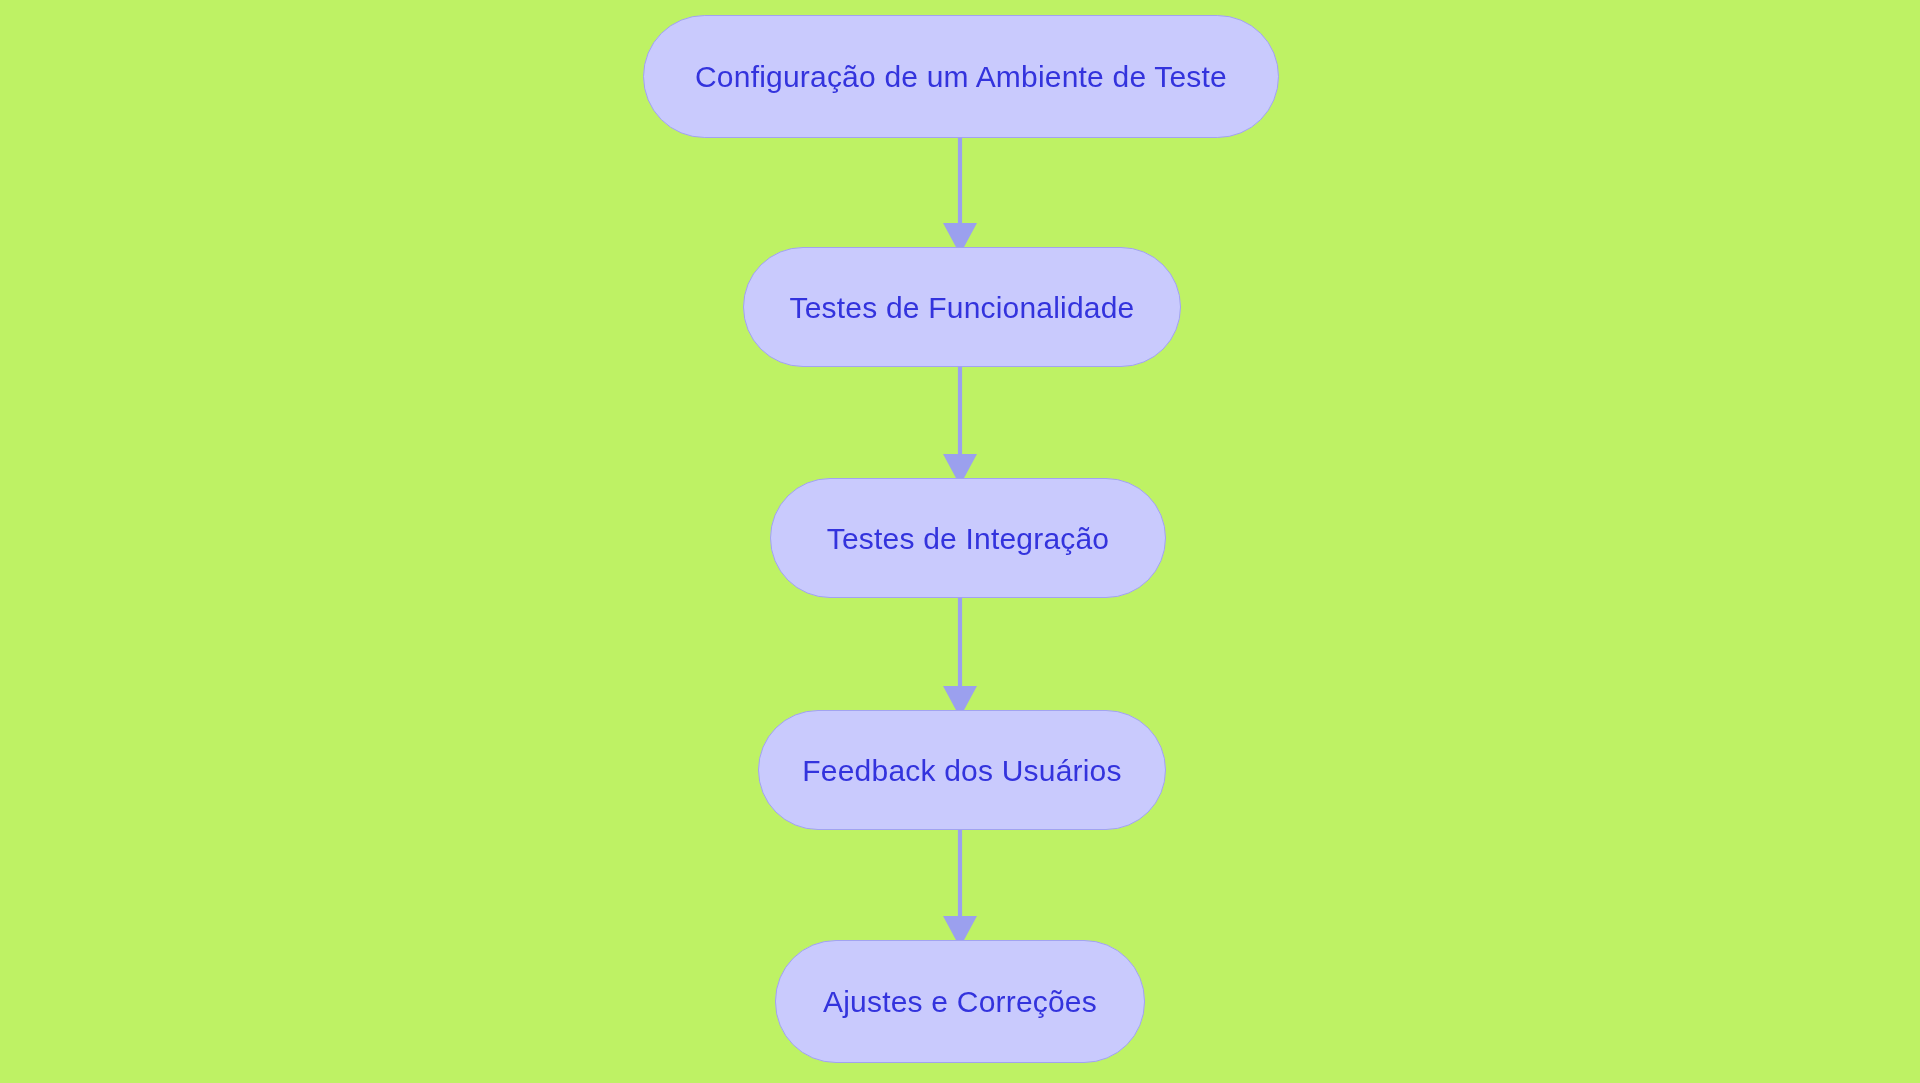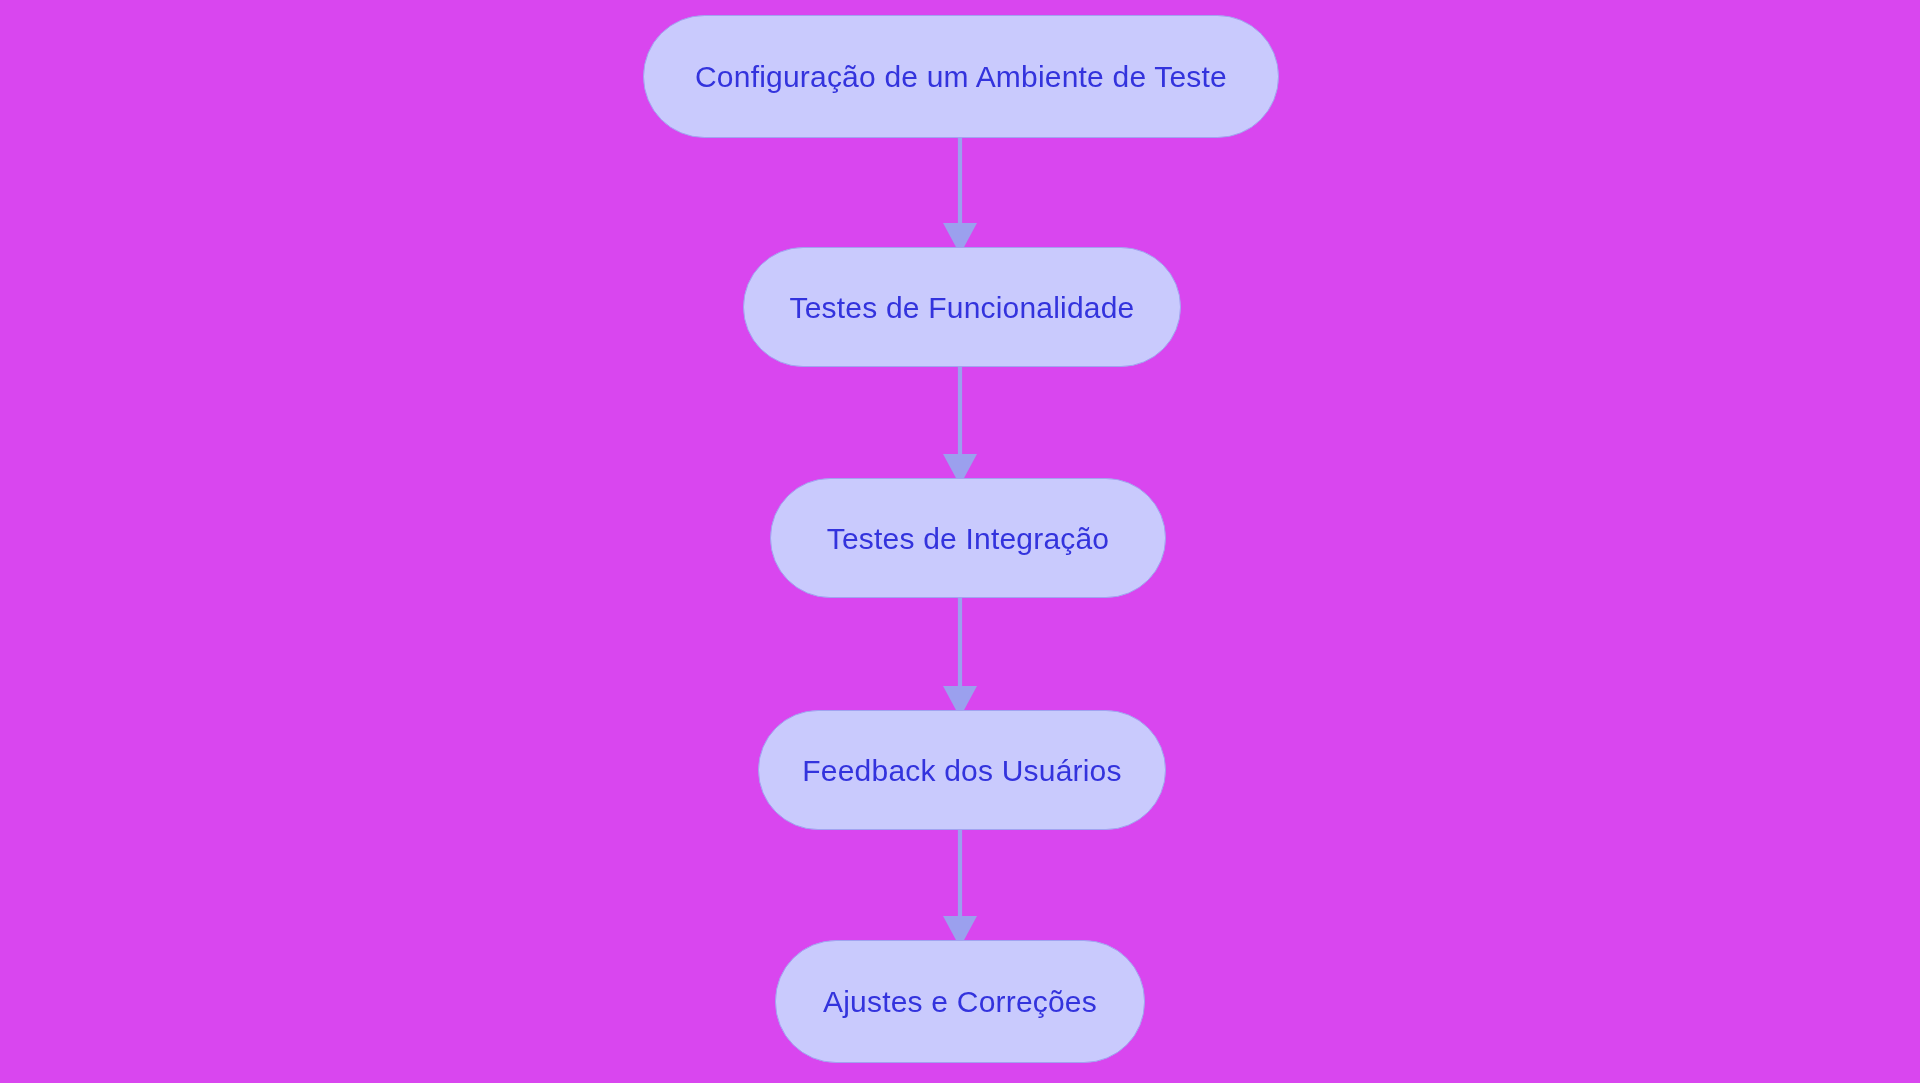--- a/index.html
+++ b/index.html
@@ -11,21 +11,21 @@
   body {
     width: 1920px;
     height: 1083px;
     font-family: "Liberation Sans", sans-serif;
     overflow: hidden;
   }
   #flowchart-root {
     position: relative;
     width: 1920px;
     height: 1083px;
-    background: #d946ef;
+    background: #bef264;
   }
   #flow-svg {
     position: absolute;
     left: 0;
     top: 0;
     width: 1920px;
     height: 1083px;
     display: block;
   }
   .node-shape {

